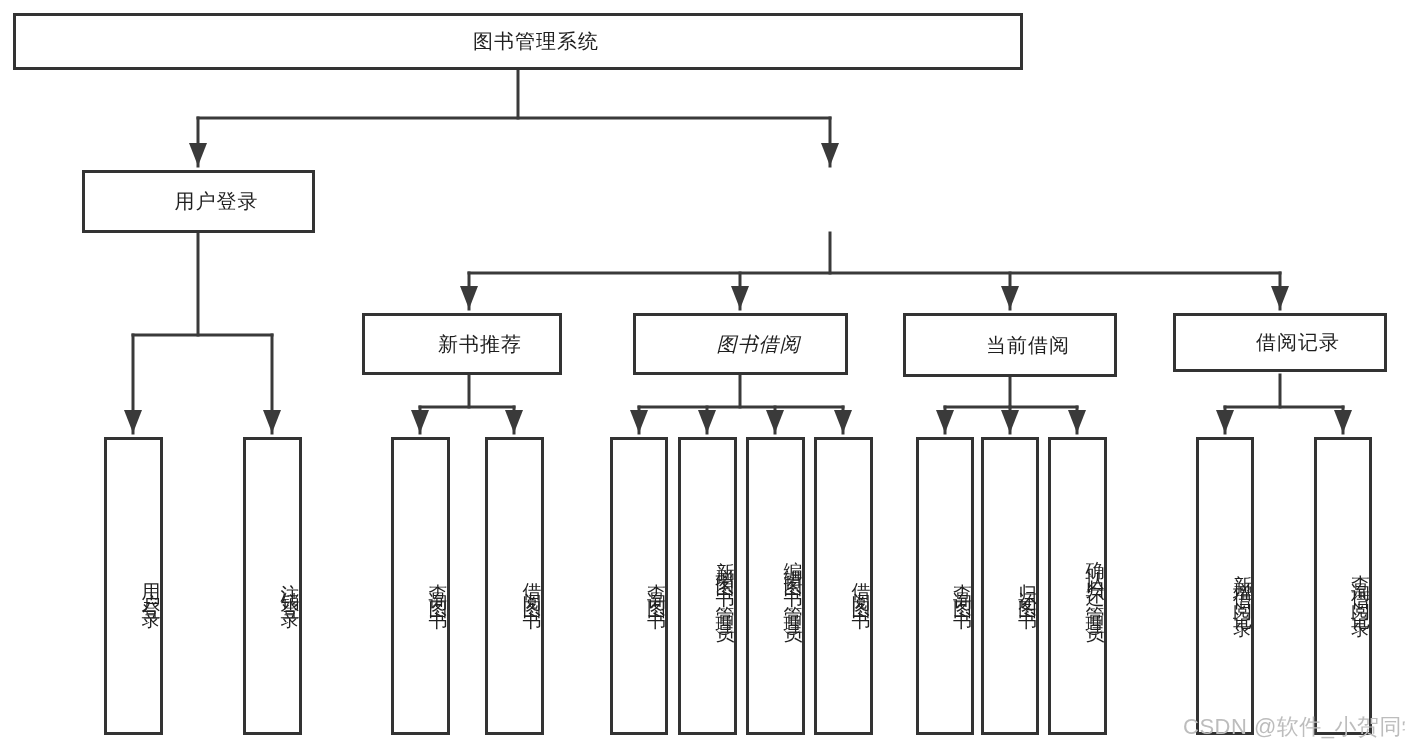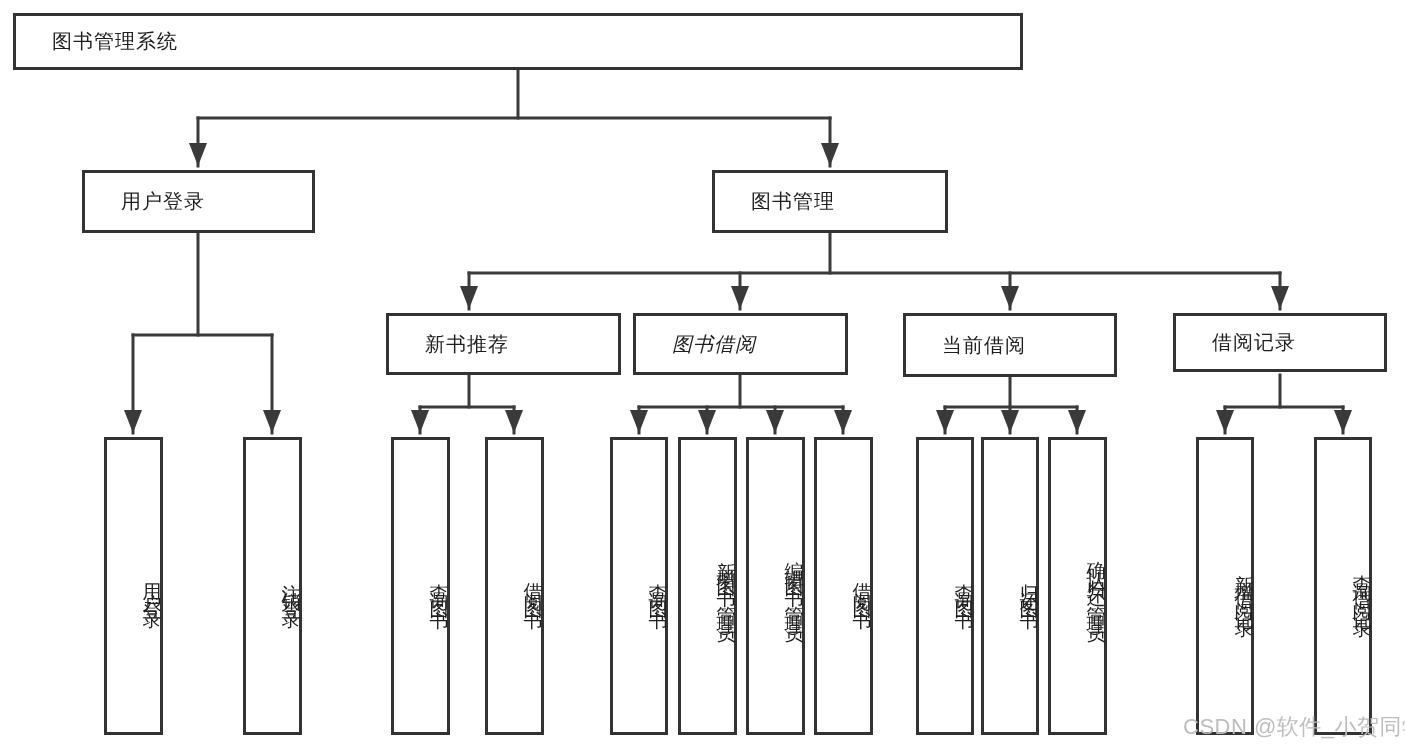--- a/index.html
+++ b/index.html
@@ -38,20 +38,21 @@
     fill: var(--line);
   }
   .node {
     position: absolute;
     box-sizing: border-box;
     background: var(--background);
     border: 3px solid var(--border);
     color: var(--text);
     display: flex;
     align-items: center;
+    justify-content: center;
     font-size: 20px;
     letter-spacing: 1px;
     white-space: nowrap;
     padding-left: 36px;
   }
   .node.leaf {
     font-size: 19px;
   }
   .node.leaf .vtext {
     writing-mode: vertical-rl;
@@ -124,25 +125,22 @@
     <path d="M1343 407 V433" marker-end="url(#arr)"></path>
   </svg>
 
   <div class="node" style="left:13px; top:13px; width:1010px; height:57px;">
     <span>图书管理系统</span>
   </div>
 
   <div class="node" style="left:82px; top:170px; width:233px; height:63px;">
     <span>用户登录</span>
   </div>
-  <div class="node" style="left:712px; top:170px; width:236px; height:63px;">
-    <span>图书管理</span>
-  </div>
 
-  <div class="node" style="left:362px; top:313px; width:235px; height:62px;margin-left:24px;">
+  <div class="node" style="left:362px; top:313px; width:200px; height:62px;">
     <span>新书推荐</span>
   </div>
   <div class="node" style="left:633px; top:313px; width:215px; height:62px;font-style:italic;">
     <span>图书借阅</span>
   </div>
   <div class="node" style="left:903px; top:313px; width:214px; height:64px;">
     <span>当前借阅</span>
   </div>
   <div class="node" style="left:1173px; top:313px; width:214px; height:59px;">
     <span>借阅记录</span>

